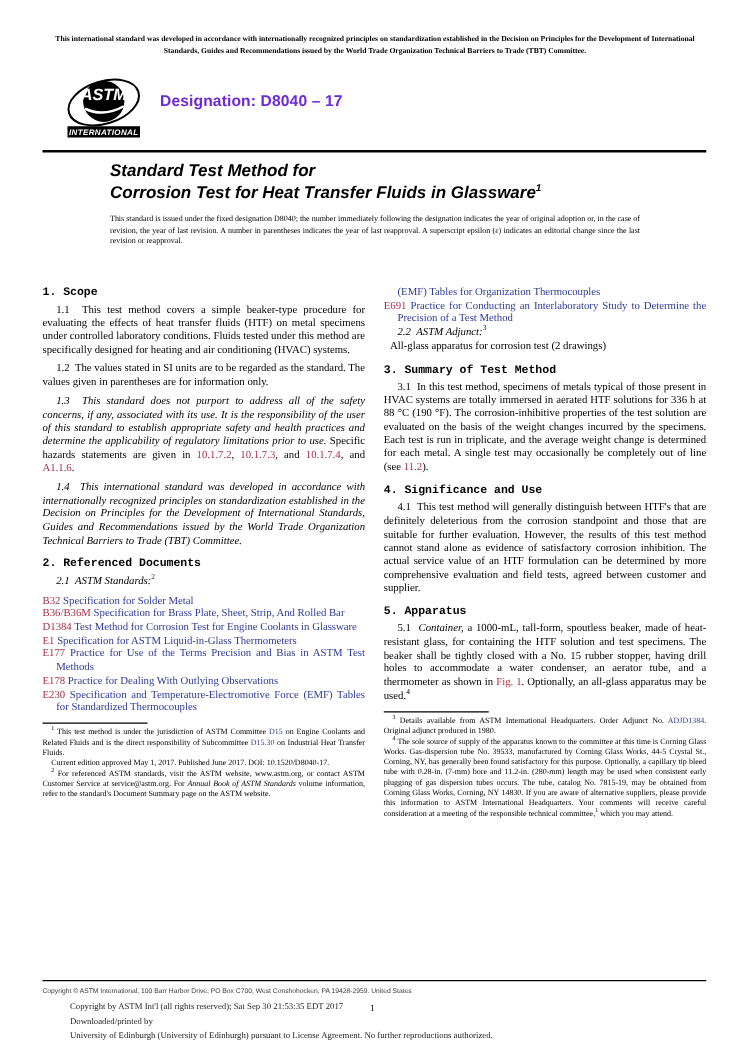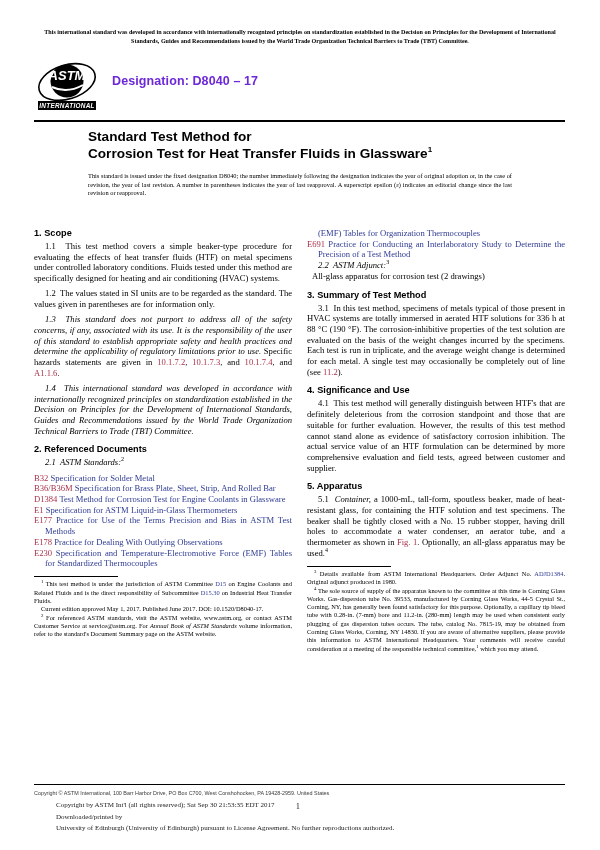--- a/index.html
+++ b/index.html
@@ -33,21 +33,21 @@
     font-size: 6.1px;
     line-height: 9px;
     text-align: center;
     font-weight: bold;
     color: #000;
   }
 
   
   .header {
     position: absolute;
-    left: 36px;
+    left: 52px;
     top: 60px;
     width: 530px;
     height: 58px;
   }
   .logo {
     position: absolute;
     left: 0;
     top: 0;
     width: 64px;
     height: 52px;
@@ -81,20 +81,21 @@
     left: 88px;
     top: 128px;
     width: 420px;
   }
   .title-line {
     font-family: "Liberation Sans", sans-serif;
     font-size: 13.6px;
     font-weight: bold;
     line-height: 17px;
     color: #000;
+    font-style: italic;
   }
   .title-line sup {
     font-size: 8px;
     vertical-align: super;
     line-height: 0;
   }
 
   .issue-note {
     position: absolute;
     left: 88px;
@@ -109,21 +110,21 @@
   
   .col {
     position: absolute;
     top: 228px;
     width: 258px;
   }
   .col-left  { left: 34px; }
   .col-right { left: 307px; }
 
   .sec-head {
-    font-family: Liberation Sans, sans-serif;
+    font-family: Liberation Mono, monospace;
     font-size: 9.2px;
     font-weight: bold;
     margin: 8px 0 3px 0;
     text-align: left;
   }
   .sec-head.first { margin-top: 0; }
 
   p.para {
     font-size: 8.6px;
     line-height: 10.7px;

